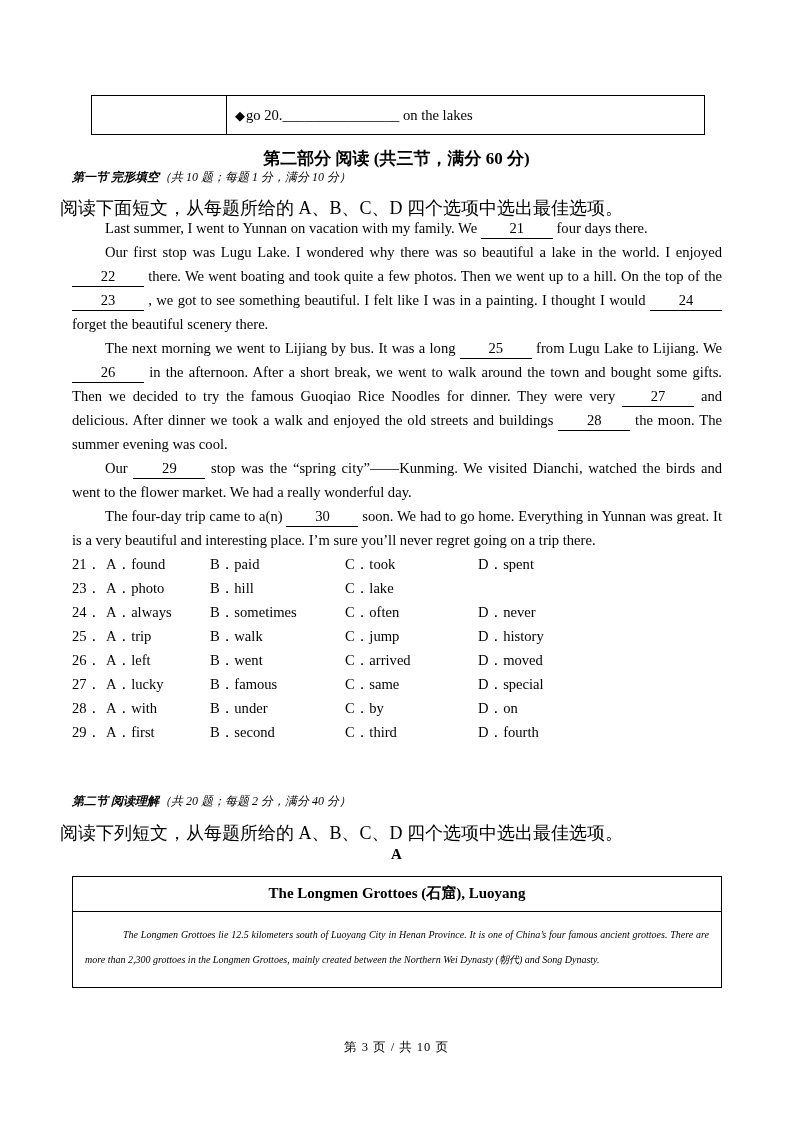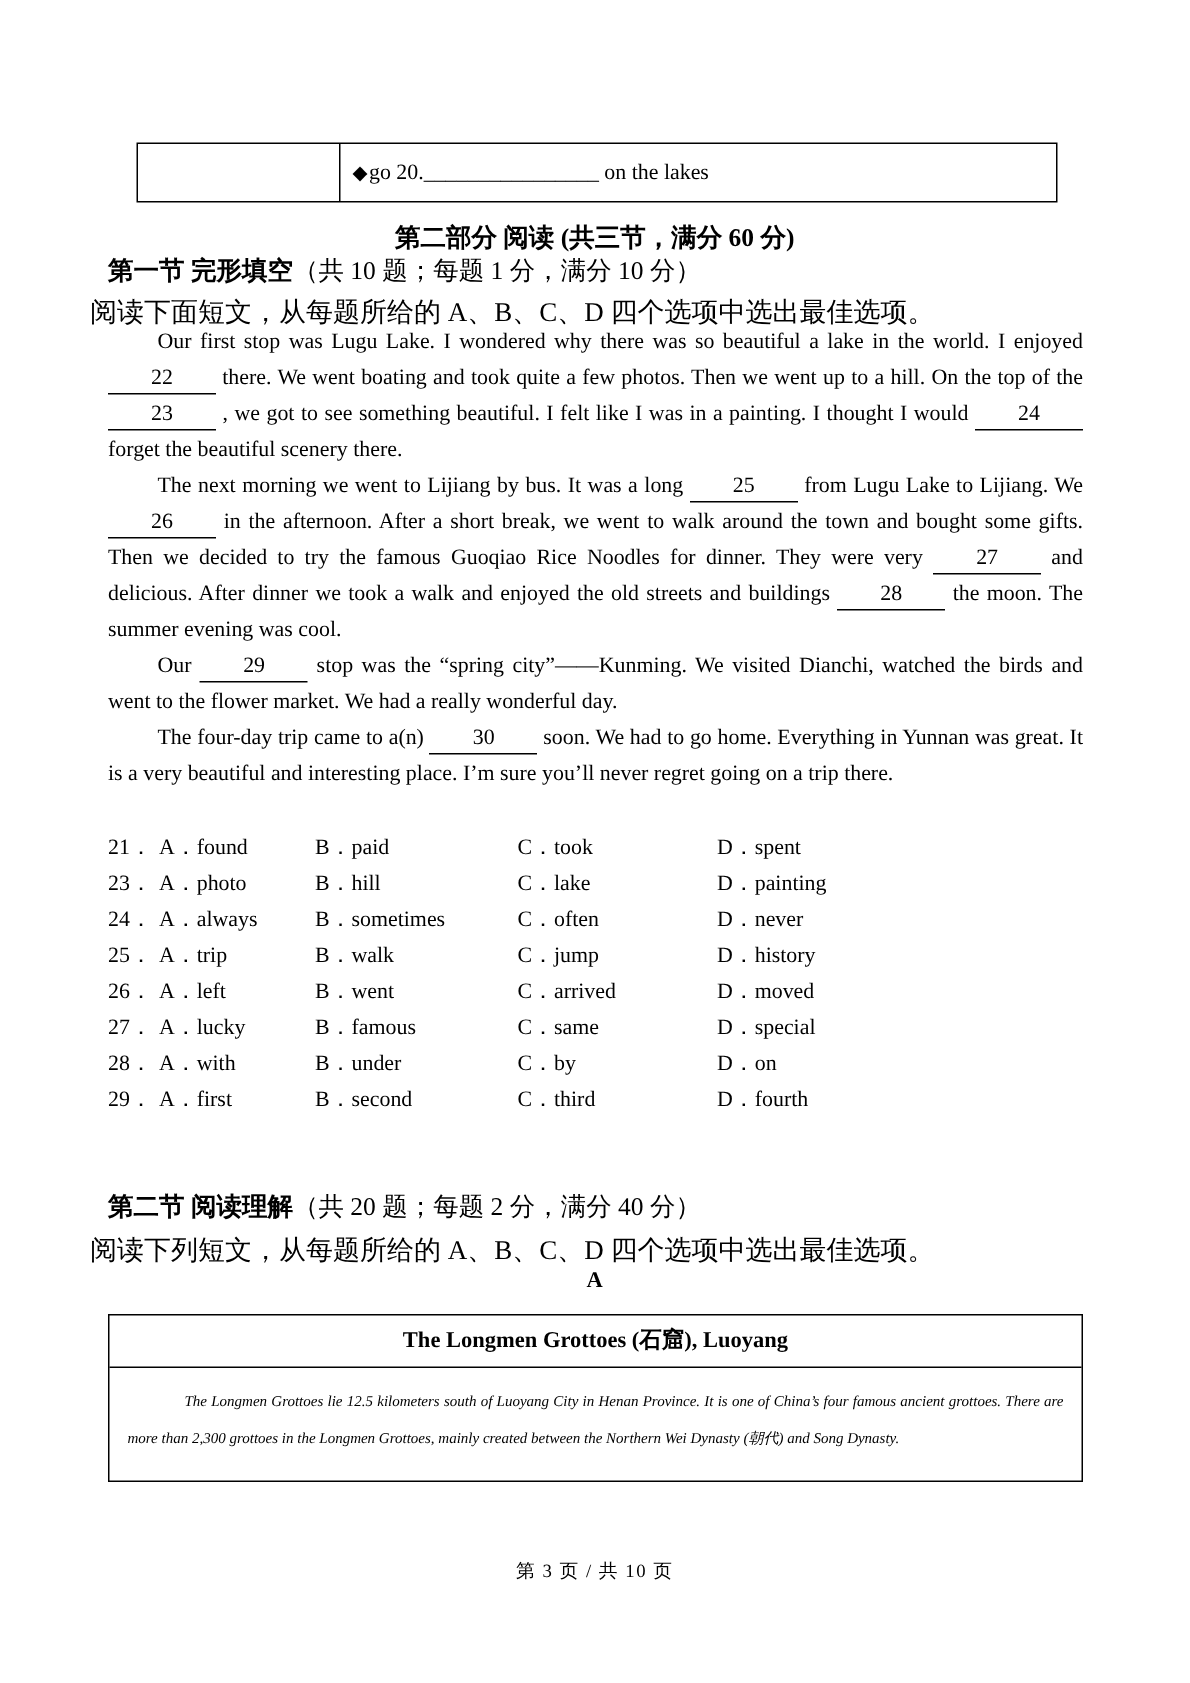--- a/index.html
+++ b/index.html
@@ -25,21 +25,21 @@
   .toptable .cell-content {
     flex:1; display:flex; align-items:center;
     padding-left:8px; font-size:14.6px;
   }
   .diamond { font-size:13px; margin-right:1px; font-family:"DejaVu Sans",sans-serif; }
   
   .part-heading {
     position:absolute; top:147px; left:0; width:100%;
     text-align:center; font-weight:700; font-size:17px;
   }
-  .sec-title { position:absolute; left:72px; font-size:17px; }
+  .sec-title { position:absolute; left:72px; font-size:12px;font-style:italic; }
   .sec-title .b { font-weight:700; }
   .sec1-title { top:169px; }
   .sec2-title { top:793px; }
   .instr { position:absolute; left:60px; font-size:18px; }
   .sec1-instr { top:196px; }
   .sec2-instr { top:821px; }
   
   .passage {
     position:absolute; left:72px; top:216px; width:650px;
     font-size:14.6px; line-height:24px; text-align:justify;
@@ -98,40 +98,40 @@
 
   <div class="part-heading">第二部分 阅读 (共三节，满分 60 分)</div>
 
   <div class="sec-title sec1-title">
     <span class="b">第一节 完形填空</span><span>（共 10 题；每题 1 分，满分 10 分）</span>
   </div>
 
   <div class="instr sec1-instr">阅读下面短文，从每题所给的 A、B、C、D 四个选项中选出最佳选项。</div>
 
   <div class="passage">
+      <p>Last summer, I went to Yunnan on vacation with my family. We <span class="blank">21</span> four days there.</p>
       <p>Our first stop was Lugu Lake. I wondered why there was so beautiful a lake in the world. I enjoyed <span class="blank">22</span> there. We went boating and took quite a few photos. Then we went up to a hill. On the top of the <span class="blank">23</span> , we got to see something beautiful. I felt like I was in a painting. I thought I would <span class="blank">24</span> forget the beautiful scenery there.</p>
       <p>The next morning we went to Lijiang by bus. It was a long <span class="blank">25</span> from Lugu Lake to Lijiang. We <span class="blank">26</span> in the afternoon. After a short break, we went to walk around the town and bought some gifts. Then we decided to try the famous Guoqiao Rice Noodles for dinner. They were very <span class="blank">27</span> and delicious. After dinner we took a walk and enjoyed the old streets and buildings <span class="blank">28</span> the moon. The summer evening was cool.</p>
       <p>Our <span class="blank">29</span> stop was the “spring city”——Kunming. We visited Dianchi, watched the birds and went to the flower market. We had a really wonderful day.</p>
       <p>The four-day trip came to a(n) <span class="blank">30</span> soon. We had to go home. Everything in Yunnan was great. It is a very beautiful and interesting place. I’m sure you’ll never regret going on a trip there.</p>
     </div>
 
   <div class="questions">
       <div class="qrow">
         <span>21．</span>
         <span>A．found</span>
         <span>B．paid</span>
         <span>C．took</span>
         <span>D．spent</span>
       </div>
       <div class="qrow">
         <span>23．</span>
         <span>A．photo</span>
         <span>B．hill</span>
         <span>C．lake</span>
-        <span>D．painting</span>
       </div>
       <div class="qrow">
         <span>24．</span>
         <span>A．always</span>
         <span>B．sometimes</span>
         <span>C．often</span>
         <span>D．never</span>
       </div>
       <div class="qrow">
         <span>25．</span>

